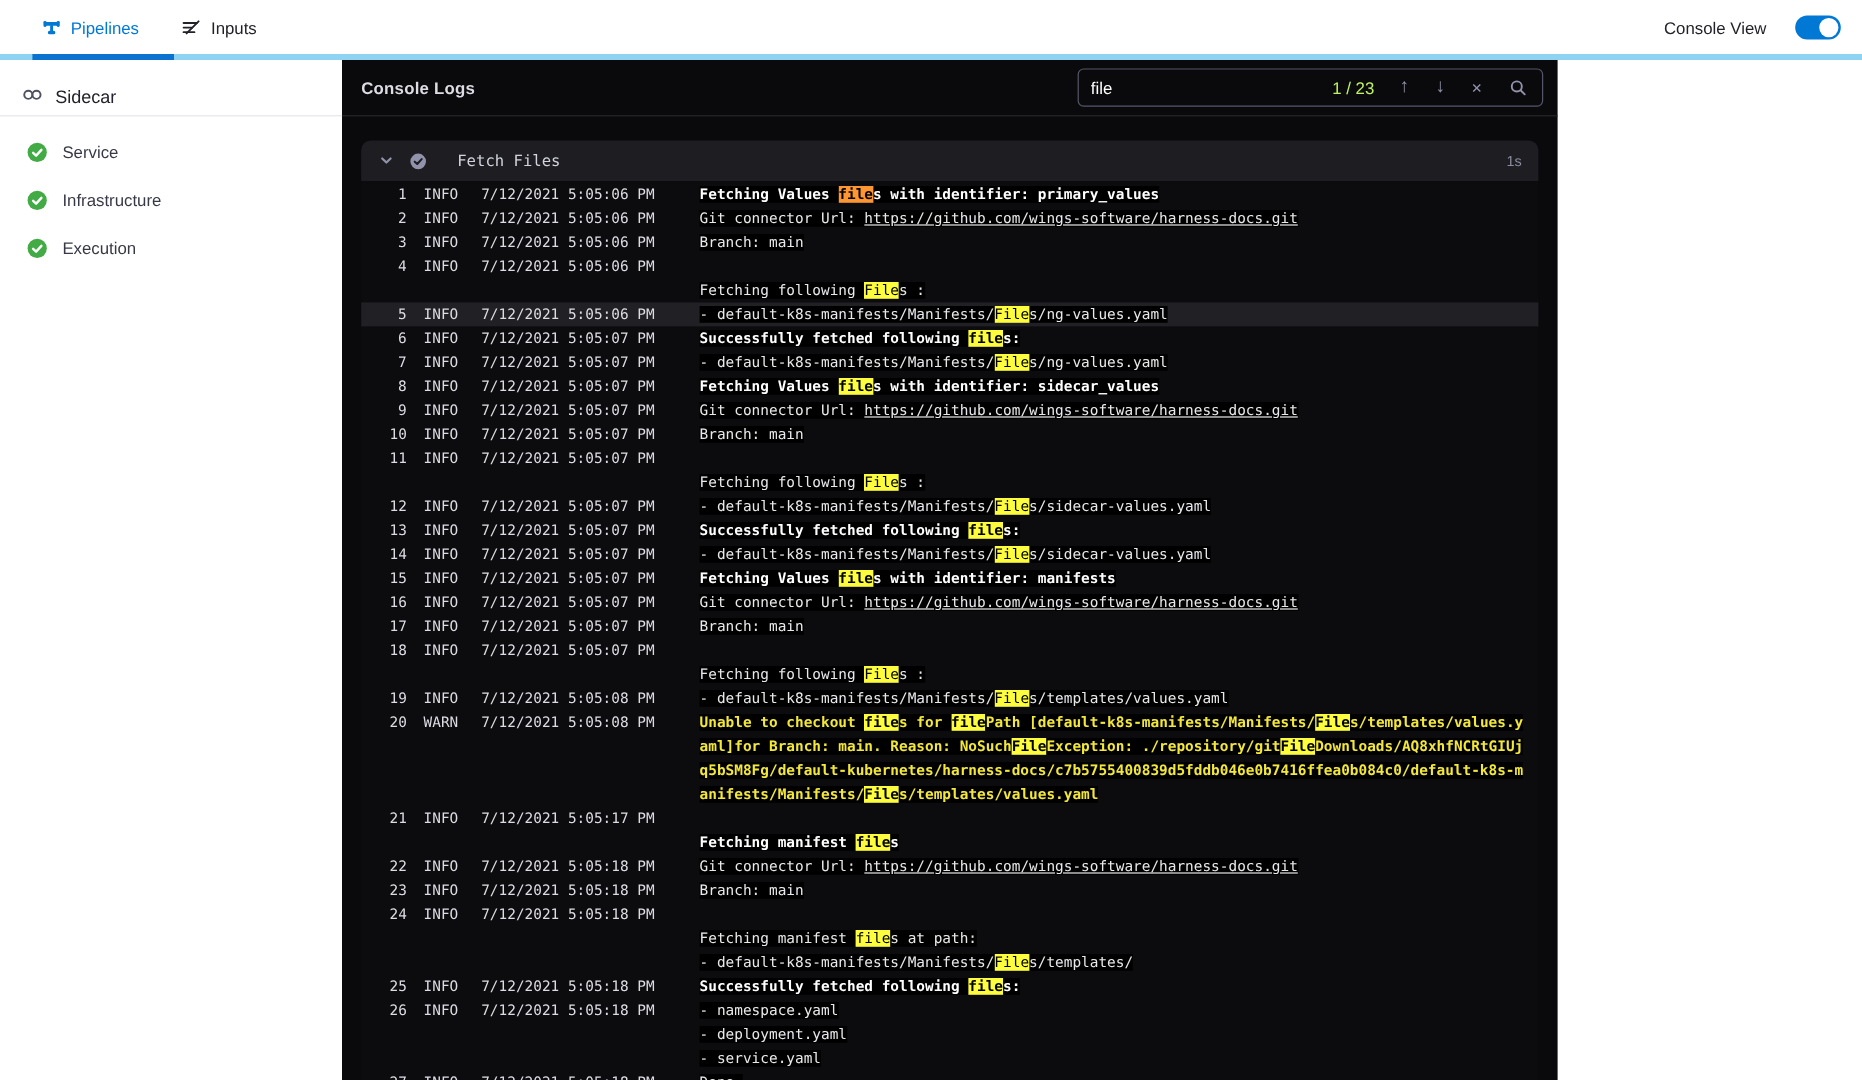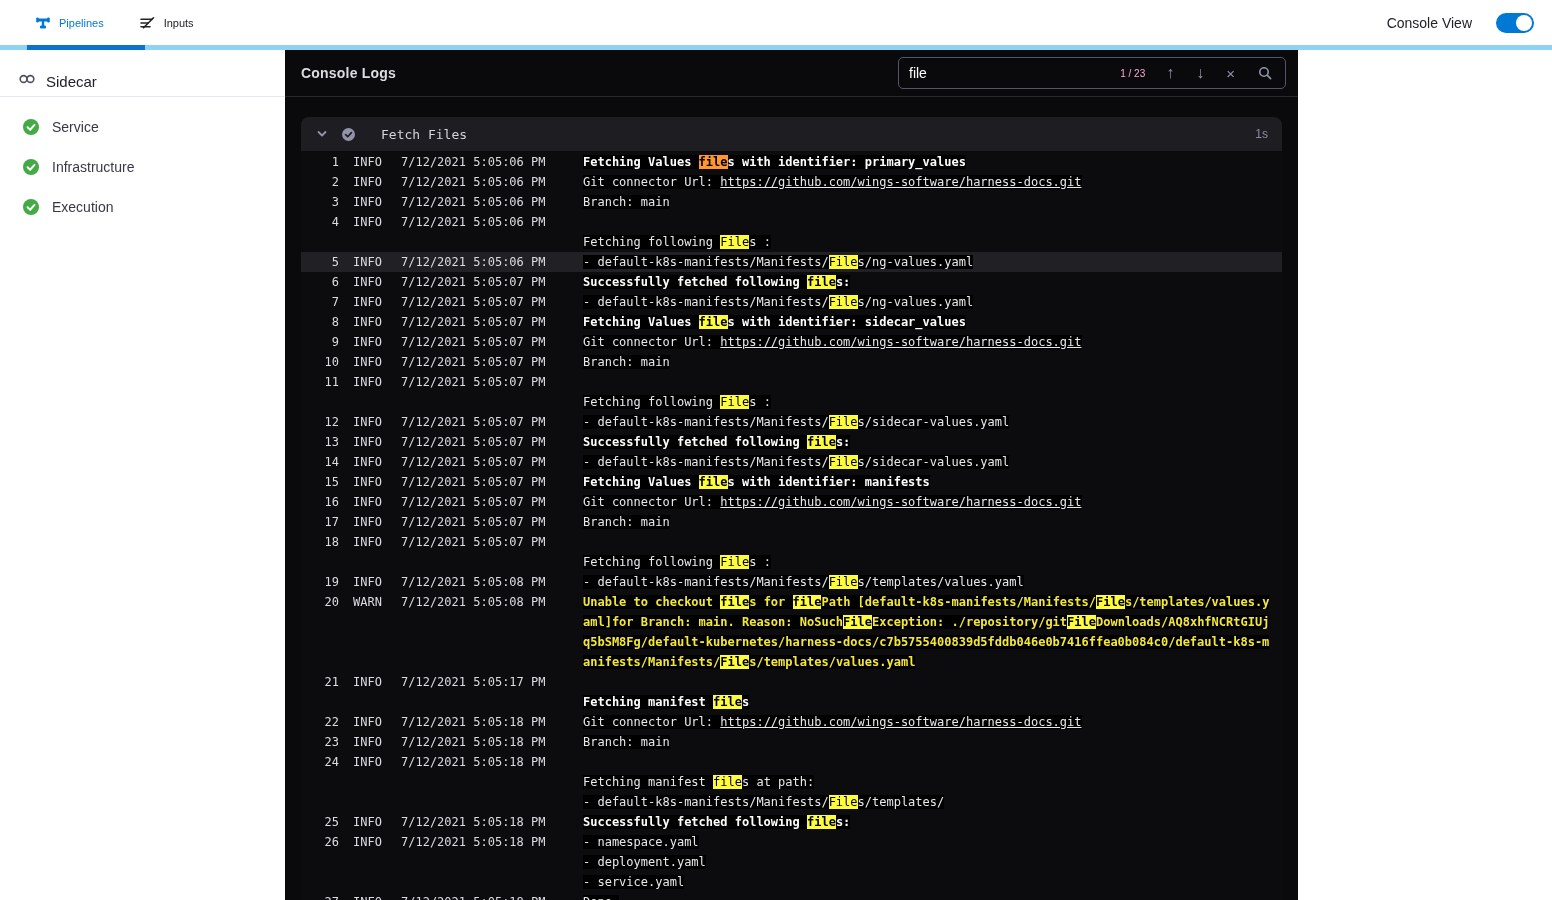--- a/index.html
+++ b/index.html
@@ -3,21 +3,21 @@
 <meta charset="utf-8">
 <style>
   * { margin:0; padding:0; box-sizing:border-box; }
   html,body { width:1552px; height:900px; overflow:hidden; background:#fff;
               font-family:"Liberation Sans", sans-serif; }
   .root { position:relative; width:1552px; height:900px; }
 
   
   .topbar { position:absolute; top:0; left:0; width:1552px; height:45px; background:#fff;
             display:flex; align-items:center; }
-  .tab { display:flex; align-items:center; gap:8px; font-size:11px; font-weight:500;
+  .tab { display:flex; align-items:center; gap:8px; font-size:14px; font-weight:500;
          color:#22222a; margin-left:35px; cursor:pointer; }
   .tab.active { color:#0278d5; }
   .tab .ticon { display:flex; align-items:center; }
   .topbar-right { margin-left:auto; display:flex; align-items:center; gap:24px; margin-right:18px; }
   .cv-label { font-size:14px; color:#22222a; }
   .toggle { width:38px; height:20px; border-radius:10px; background:#0278d5; position:relative; cursor:pointer; }
   .toggle .knob { position:absolute; right:2px; top:2px; width:16px; height:16px; border-radius:50%; background:#fff; }
 
   .strip { position:absolute; top:45px; left:0; width:1552px; height:5px; background:#8ed4f2; }
   .strip .active-seg { position:absolute; left:27px; top:0; width:118px; height:5px; background:#0b72d0; }
@@ -39,21 +39,21 @@
 
   
   .console { position:absolute; top:50px; left:285px; width:1013px; height:850px; background:#0a0a0c; }
   .console-header { height:47px; display:flex; align-items:center; padding:0 12px 0 16px;
                     border-bottom:1px solid #27272c; }
   .console-title { font-size:14px; font-weight:bold; color:#dcdce3; letter-spacing:.2px; }
   .searchbox { margin-left:auto; width:388px; height:32px; border:1px solid #55566a; border-radius:5px;
                display:flex; align-items:center; padding:0 10px; background:transparent; }
   .searchbox input { flex:1; background:transparent; border:none; outline:none; color:#fff;
                      font-size:14px; font-family:"Liberation Sans", sans-serif; min-width:0; }
-  .searchbox .count { font-size:10px; color:#f9a8d4; margin-right:10px; white-space:nowrap; }
+  .searchbox .count { font-size:14px; color:#bef264; margin-right:10px; white-space:nowrap; }
   .sbtn { color:#9293ab; font-size:16px; line-height:1; padding:0 11px; cursor:pointer; }
   .sbtn.close { font-size:15px; }
   .sbtn.mag { padding-right:2px; display:flex; }
 
   .section { margin:20px 16px 0; }
   .section-header { height:34px; background:#1d1d22; border-radius:8px 8px 0 0;
                     display:flex; align-items:center; padding:0 14px; cursor:pointer; }
   .section-header .chev { display:flex; }
   .section-header .badge { display:flex; margin-left:12px; }
   .section-title { font-family:"DejaVu Sans Mono", monospace; font-size:13px; color:#d2d3dc; margin-left:25px; }

